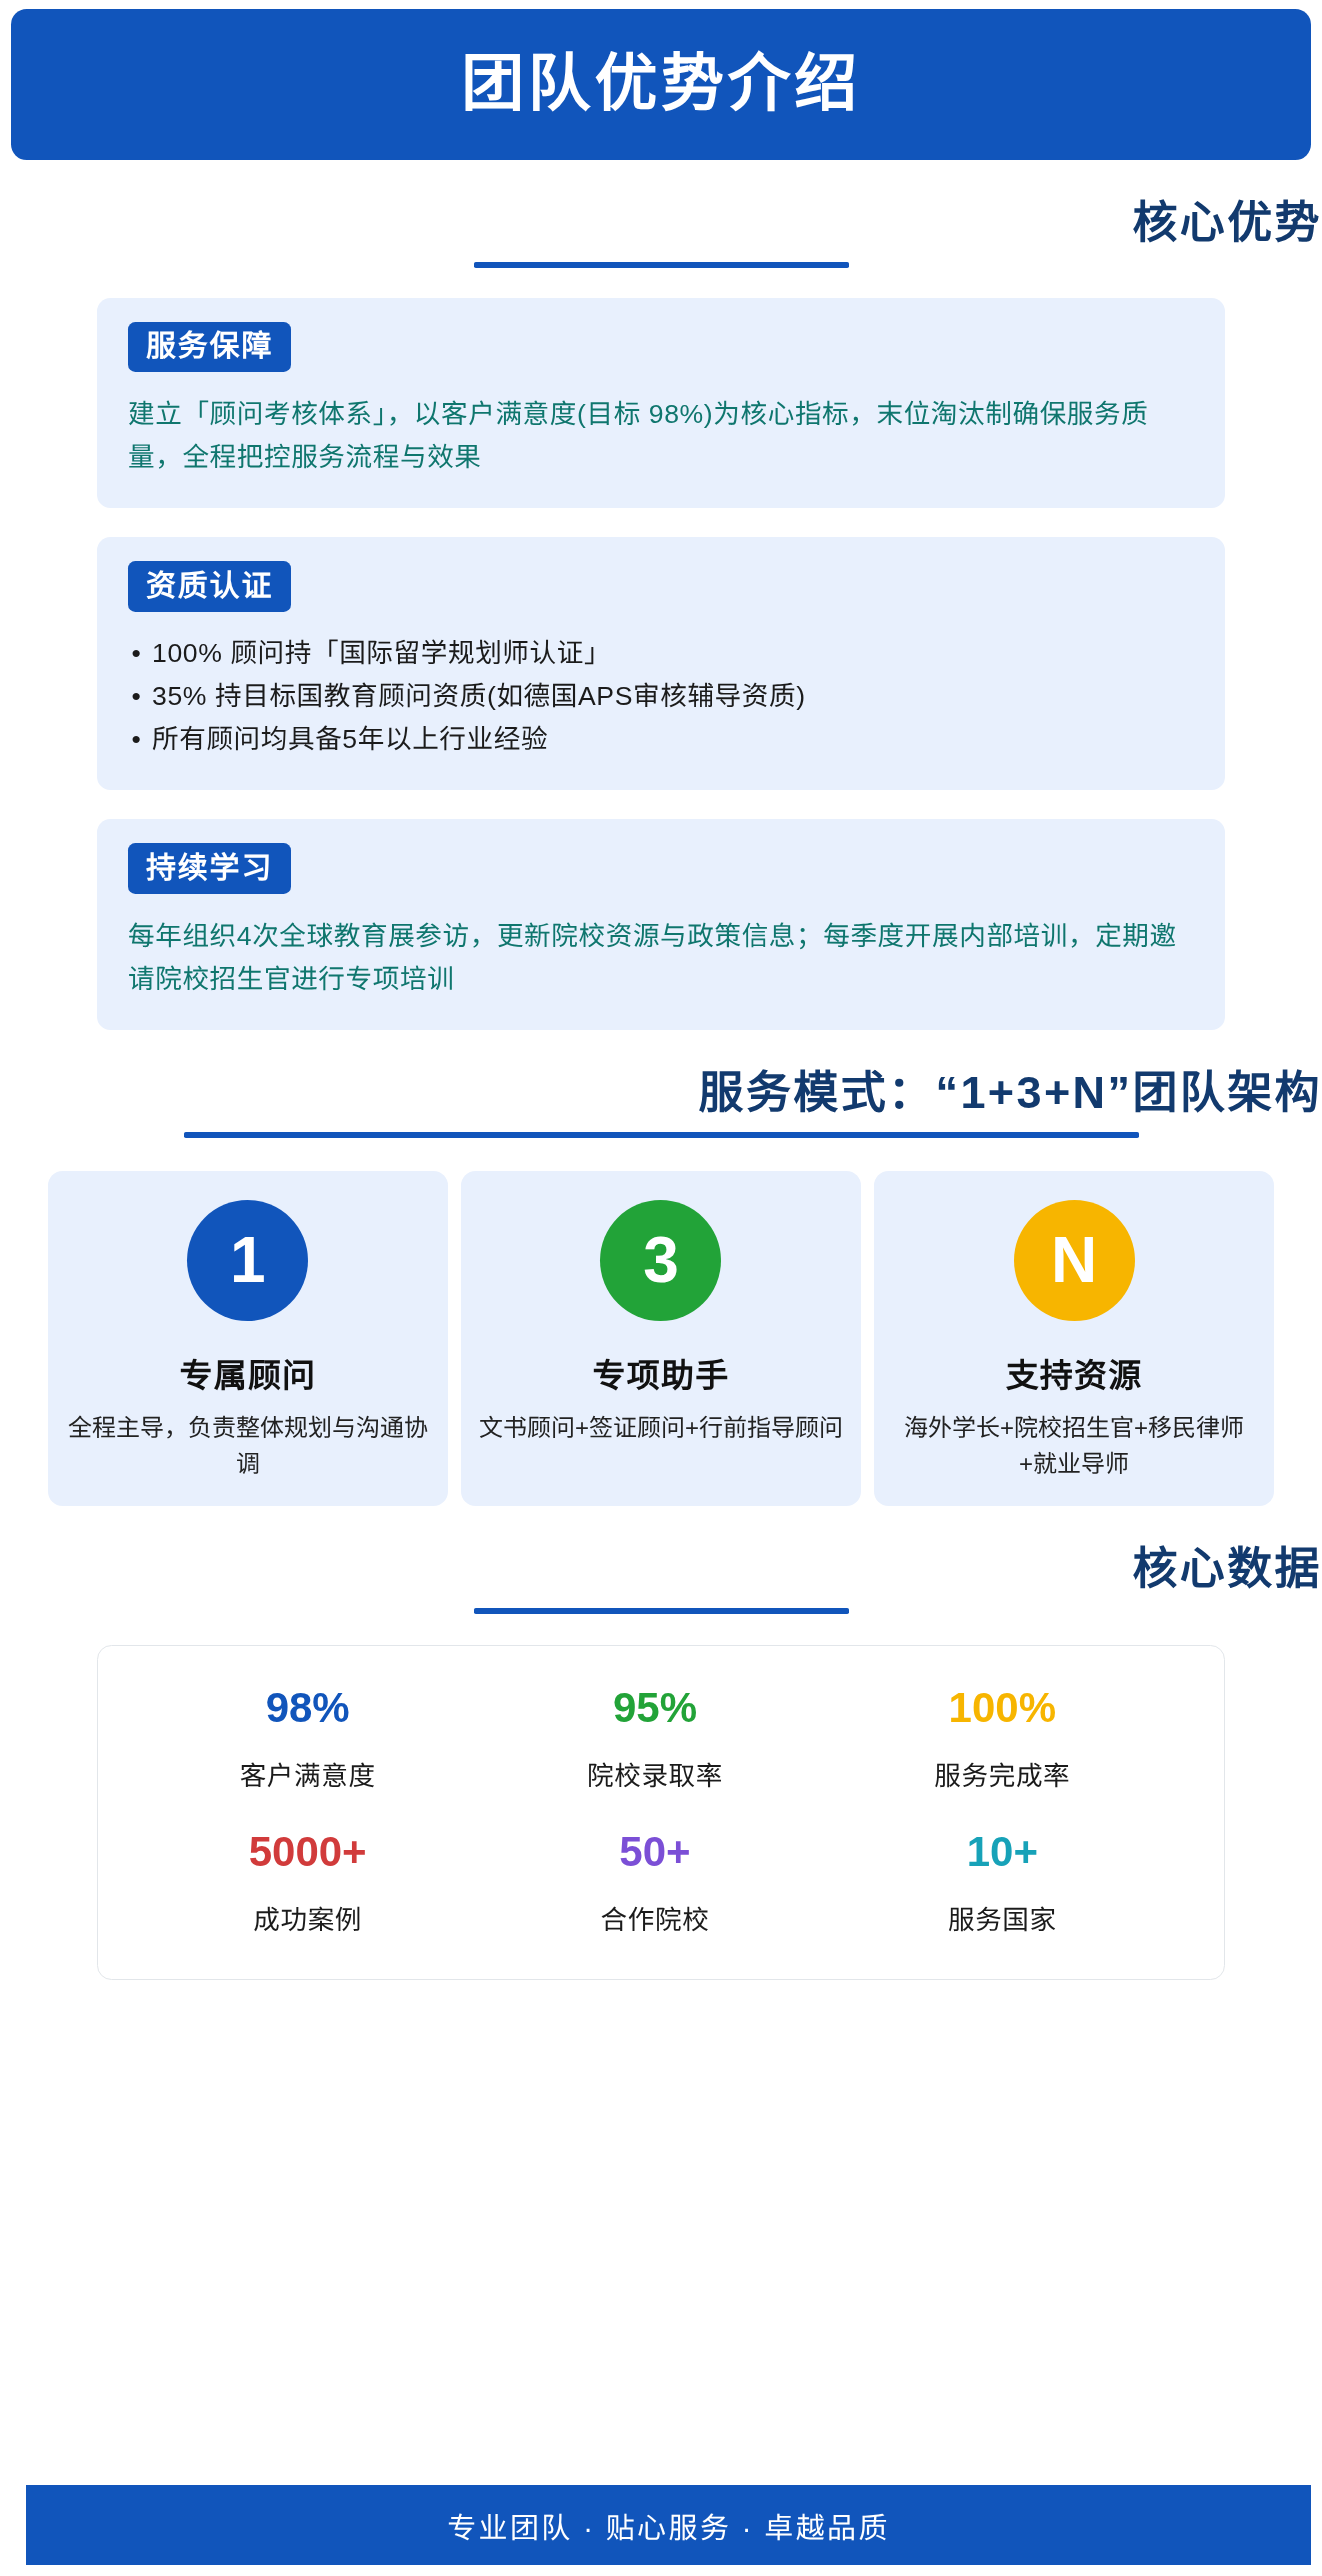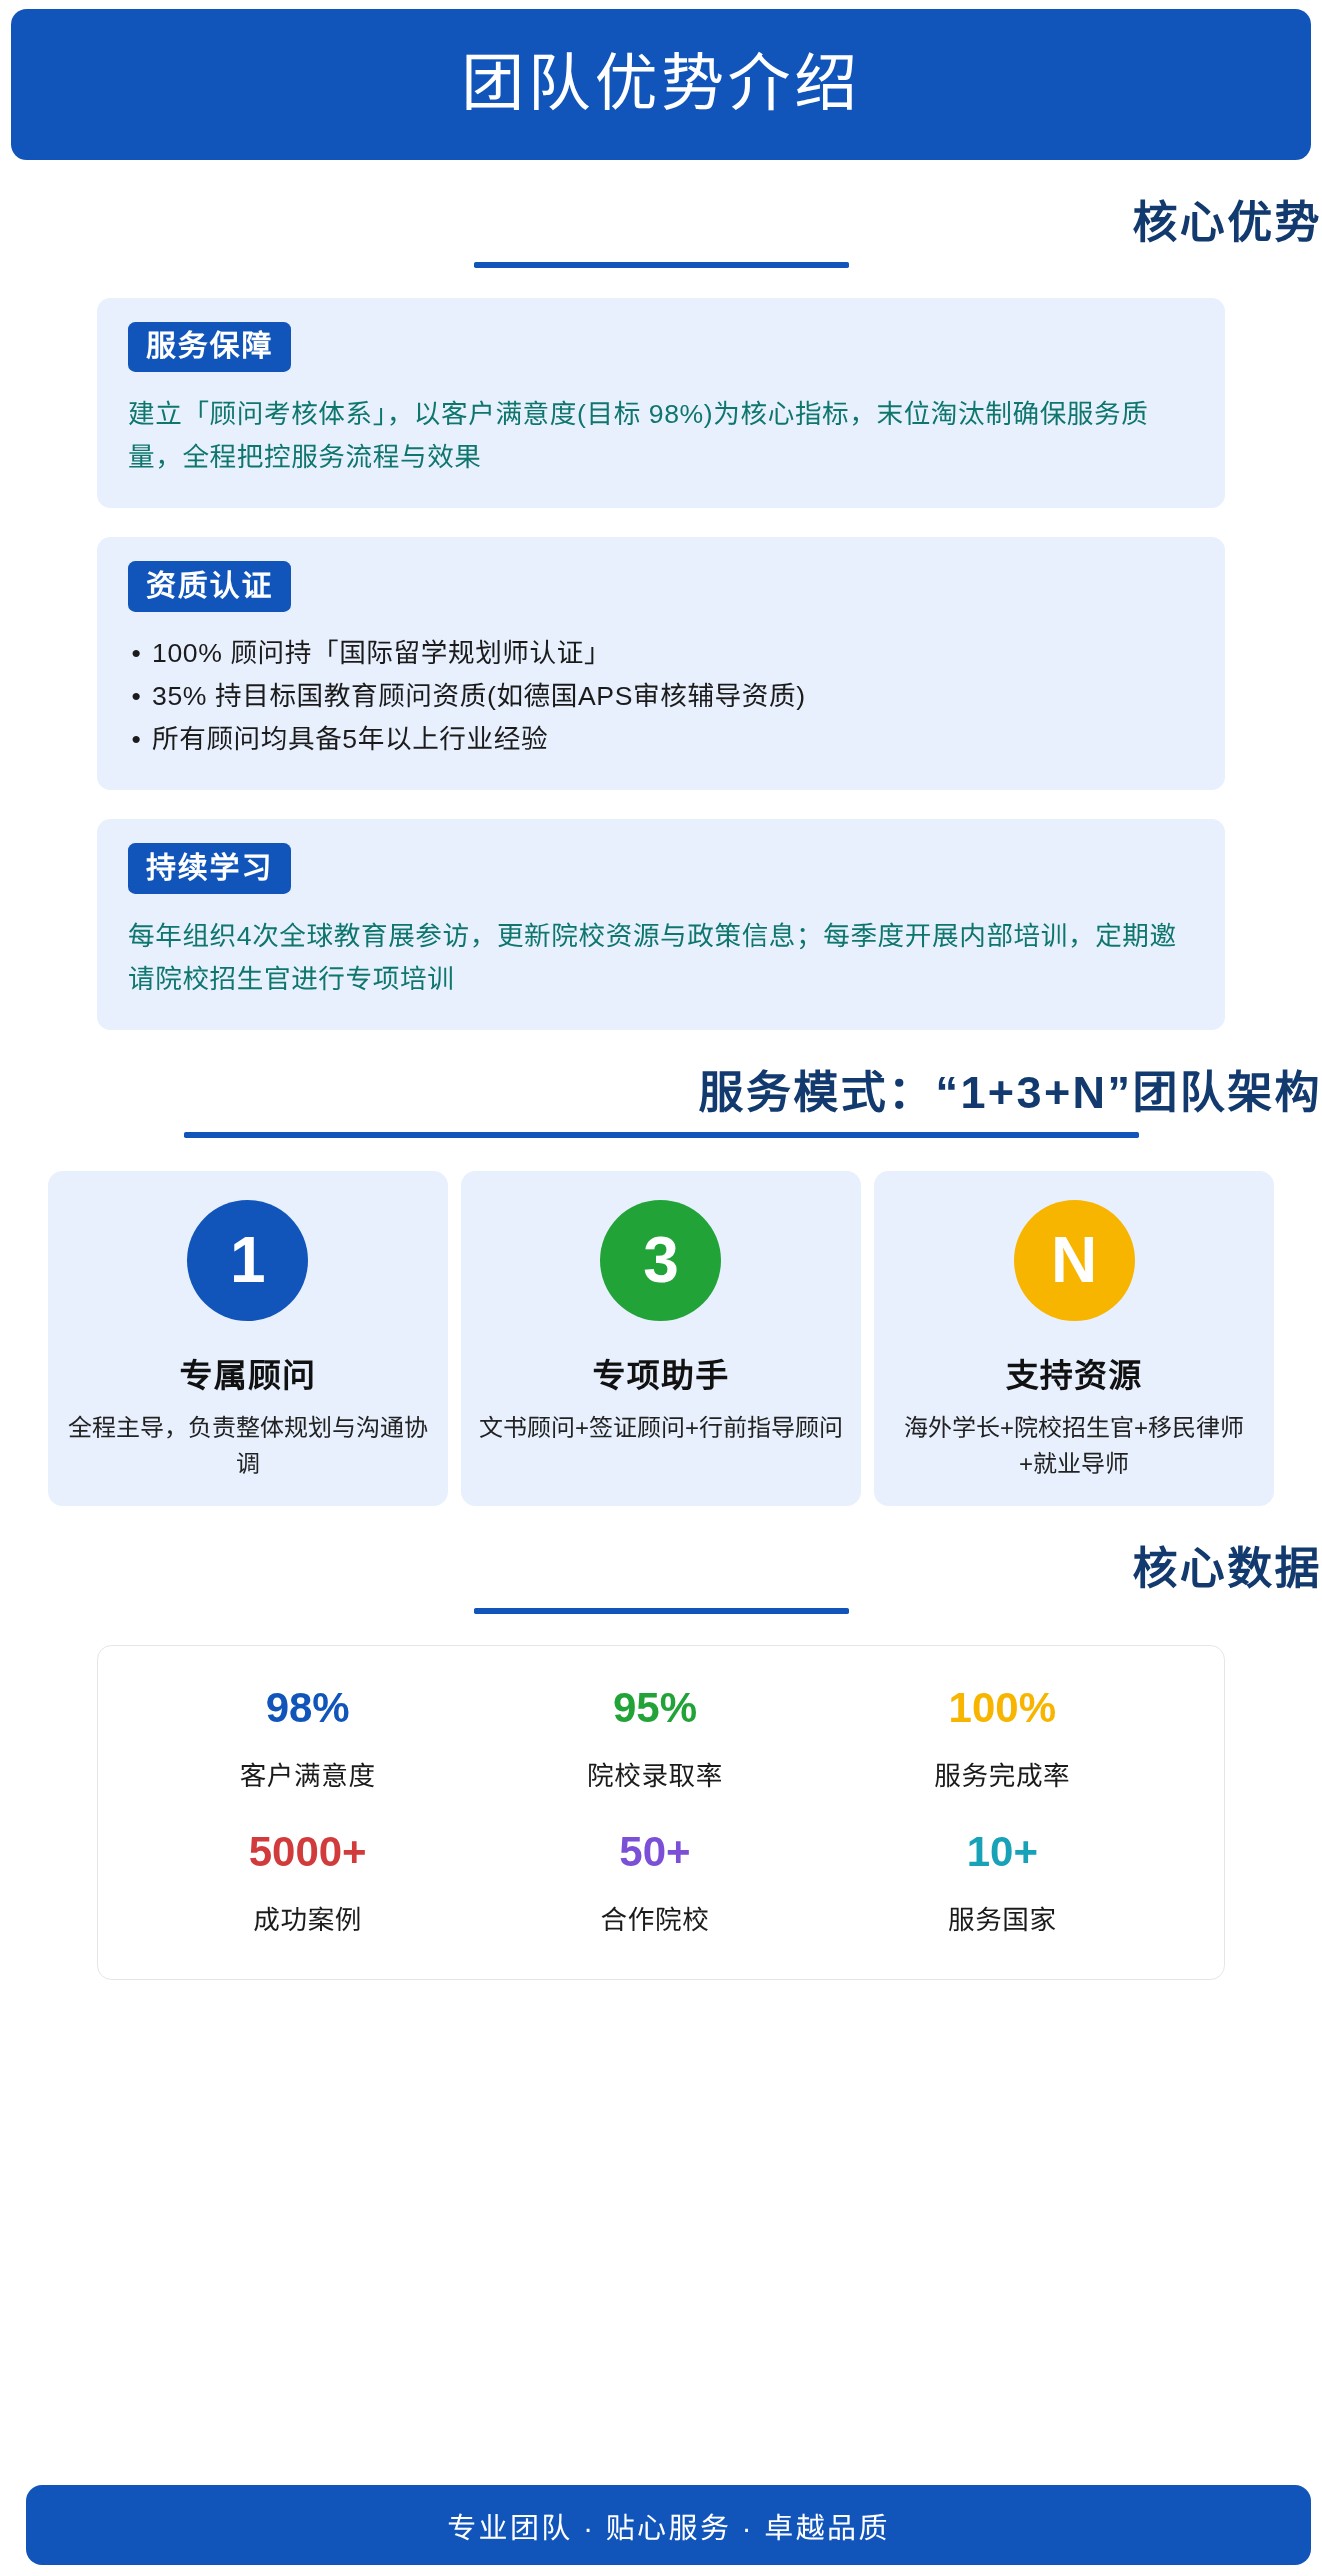--- a/index.html
+++ b/index.html
@@ -30,21 +30,21 @@
     background: #1155bb;
     border-radius: 15.7px;
     height: 151px;
     display: flex;
     align-items: center;
     justify-content: center;
   }
   .header-title {
     color: #ffffff;
     font-size: 63px;
-    font-weight: normal;
+    font-weight: bold;
     letter-spacing: 3.6px;
     line-height: 1.1;
   }
 
   
   .section-title-wrap {
     text-align: right;
     margin-top: 37px;
   }
   .section-title {
@@ -191,21 +191,21 @@
   }
 
   
   .footer-spacer {
     flex: 1 1 auto;
     min-height: 36px;
   }
   .footer-bar {
     margin: 0 11px 11px 26px;
     background: #1155bb;
-    border-radius: 16px;
+    border-radius: 0;
     height: 80px;
     display: flex;
     align-items: center;
     justify-content: center;
   }
   .footer-text {
     color: #ffffff;
     font-size: 29px;
     letter-spacing: 2.4px;
   }

